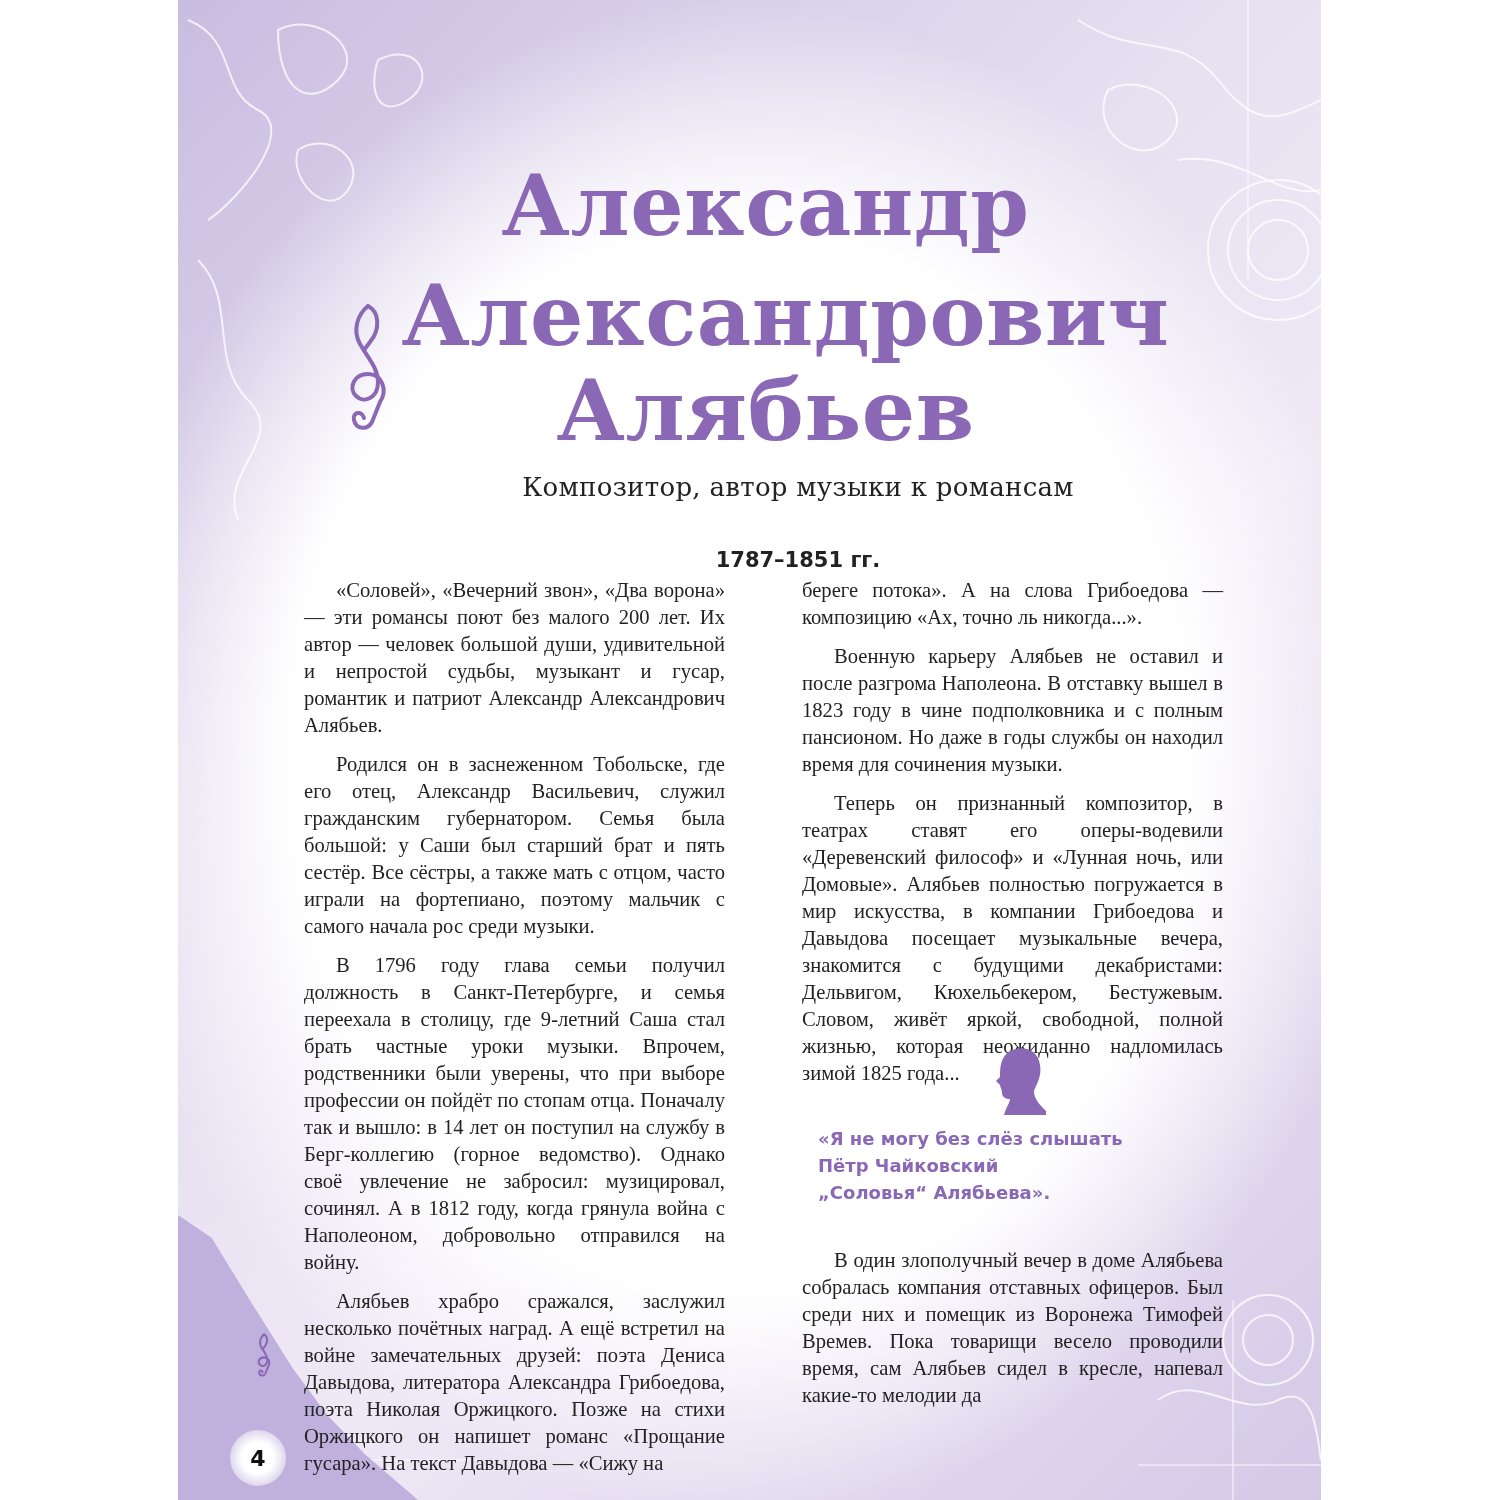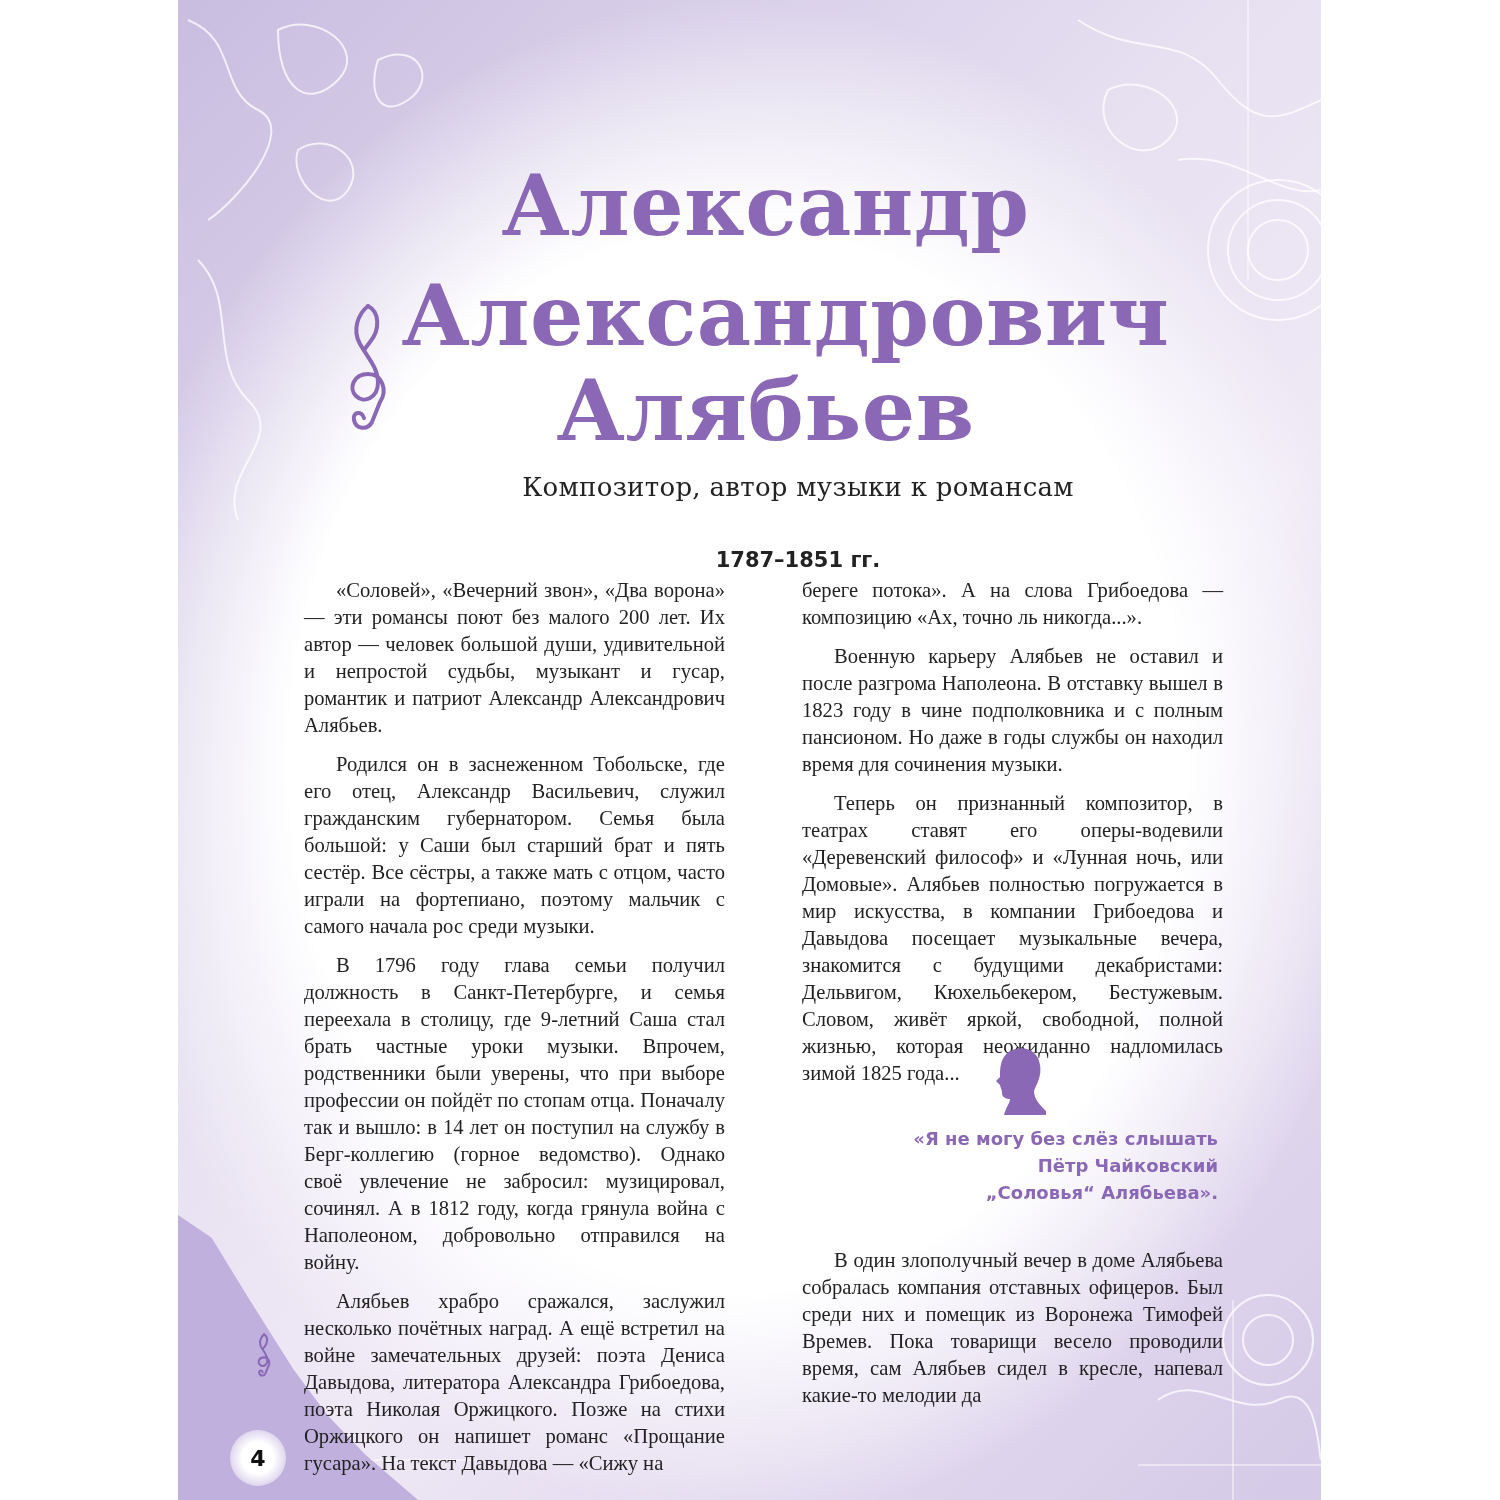--- a/index.html
+++ b/index.html
@@ -43,21 +43,21 @@
       font-family: "Liberation Serif", serif; font-size: 20.6px; line-height: 27px; color: #222;
       text-align: justify; hyphens: manual;
     }
     .col p { margin: 12px; text-indent: 32px; }
     .col p.noind { text-indent: 0; }
     .col-left { left: 114px; }
     .col-right { left: 612px; }
     .col-right2 { left: 612px; top: 1235px; width: 445px; }
     .silhouette { position: absolute; left: 810px; top: 1045px; width: 60px; height: 70px; }
     .quote {
-      position: absolute; left: 640px; width: 400px; top: 1125px; text-align: right;
+      position: absolute; left: 640px; width: 400px; top: 1125px; text-align: left;
       font-family: "DejaVu Sans", sans-serif; font-size: 18px; line-height: 27px; color: #8a68b5; font-weight: bold;
     }
     .page-num {
       position: absolute; left: 52px; top: 1430px; width: 56px; height: 56px; border-radius: 50%;
       background: radial-gradient(circle, #ffffff 0%, #ffffff 40%, rgba(255,255,255,0) 100%);
       display: flex; align-items: center; justify-content: center;
       font-family: "DejaVu Sans", sans-serif; font-weight: bold; font-size: 22px; color: #111;
     }
     .small-clef { position: absolute; left: 75px; top: 1333px; width: 22px; height: 44px; }
   </style>

